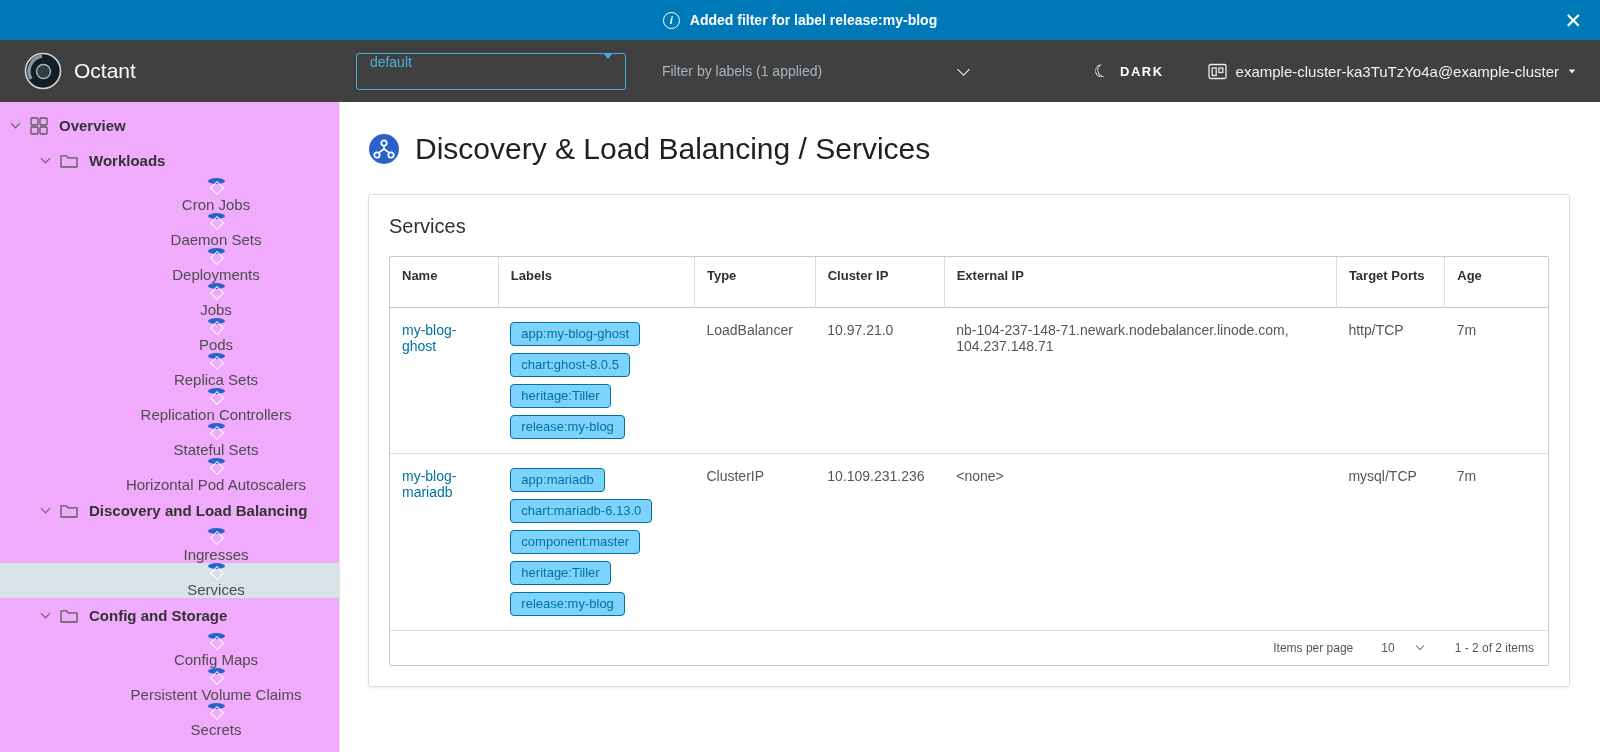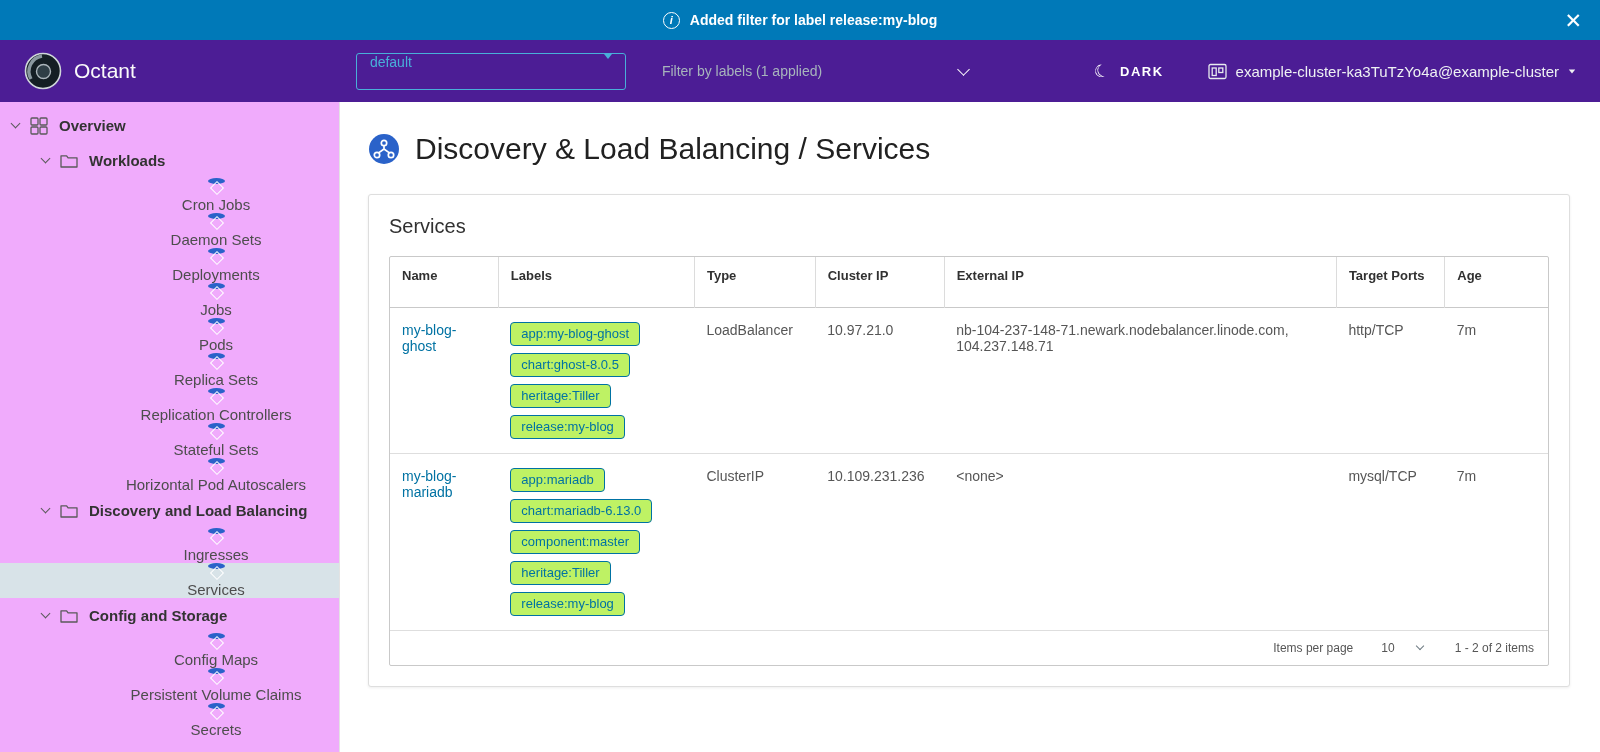--- a/index.html
+++ b/index.html
@@ -9,21 +9,21 @@
   
   .banner { height:40px; background:#0079b8; color:#fff; display:flex; align-items:center;
             justify-content:center; position:relative; font-size:14px; font-weight:600; gap:10px; }
   .info-icon { width:17px; height:17px; min-width:17px; border:1.5px solid #fff; border-radius:50%;
                display:inline-flex; align-items:center; justify-content:center;
                font-size:11px; font-style:italic; font-weight:700; }
   .banner-close { position:absolute; right:18px; top:50%; transform:translateY(-50%);
                   font-size:21px; line-height:1; cursor:pointer; font-weight:400; }
 
   
-  .app-header { height:62px; background:#4c1d95; display:flex; align-items:center; padding:0 24px; }
+  .app-header { height:62px; background:#404040; display:flex; align-items:center; padding:0 24px; }
   .logo-wrap { display:flex; align-items:center; }
   .app-name { color:#fafafa; font-size:21px; font-weight:400; margin-left:12px; }
   .ns-select { margin-left:220px; width:270px; height:37px; border:1px solid #49afd9; border-radius:3px;
                color:#49afd9; font-size:14px; display:flex; align-items:flex-start;
                justify-content:space-between; padding:0 13px; cursor:pointer; }
   .filter-select { margin-left:30px; width:322px; height:37px; color:#a7b4bc; font-size:14px;
                    display:flex; align-items:center; justify-content:space-between;
                    padding:0 10px 0 6px; cursor:pointer; }
   .theme-toggle { margin-left:auto; display:flex; align-items:center; gap:9px; color:#fff;
                   font-size:13px; font-weight:700; letter-spacing:1.5px; cursor:pointer; }
@@ -64,21 +64,21 @@
   .card-title { font-size:20px; font-weight:400; color:#313131; padding:20px 20px 18px; }
   .table-wrap { margin:0 20px; border:1px solid #c9c9c9; border-radius:2px; }
   table { width:100%; border-collapse:collapse; table-layout:fixed; }
   thead tr { border-bottom:1px solid #c9c9c9; }
   th { text-align:left; vertical-align:top; font-size:13px; font-weight:700; color:#313131;
        padding:11px 12px; height:50px; }
   th + th { border-left:1px solid #dcdcdc; }
   td { padding:14px 12px; vertical-align:top; font-size:14px; color:#565656; word-wrap:break-word; }
   tbody tr + tr td { border-top:1px solid #dedede; }
   .name-link { color:#0072a3; cursor:pointer; text-decoration:none; display:inline-block; }
-  .badge { display:block; width:fit-content; border:1px solid #0072a3; color:#0072a3; background:#bef264;
+  .badge { display:block; width:fit-content; border:1px solid #0072a3; color:#0072a3; background:#7dd3fc;
            font-size:13px; padding:3px 10px 4px; border-radius:4px; margin-bottom:7px; cursor:pointer; }
   .badge:last-child { margin-bottom:0; }
   .col-name{width:105px;} .col-labels{width:190px;} .col-type{width:117px;} .col-cip{width:125px;}
   .col-eip{width:380px;} .col-ports{width:105px;} .col-age{width:100px;}
   .table-footer { border-top:1px solid #dedede; display:flex; justify-content:flex-end; align-items:center;
                   padding:10px 14px; font-size:12px; color:#565656; }
   .ipp-label { margin-right:28px; }
   .ipp-select { display:flex; align-items:center; gap:22px; cursor:pointer; }
   .range-text { margin-left:32px; }
 </style>

